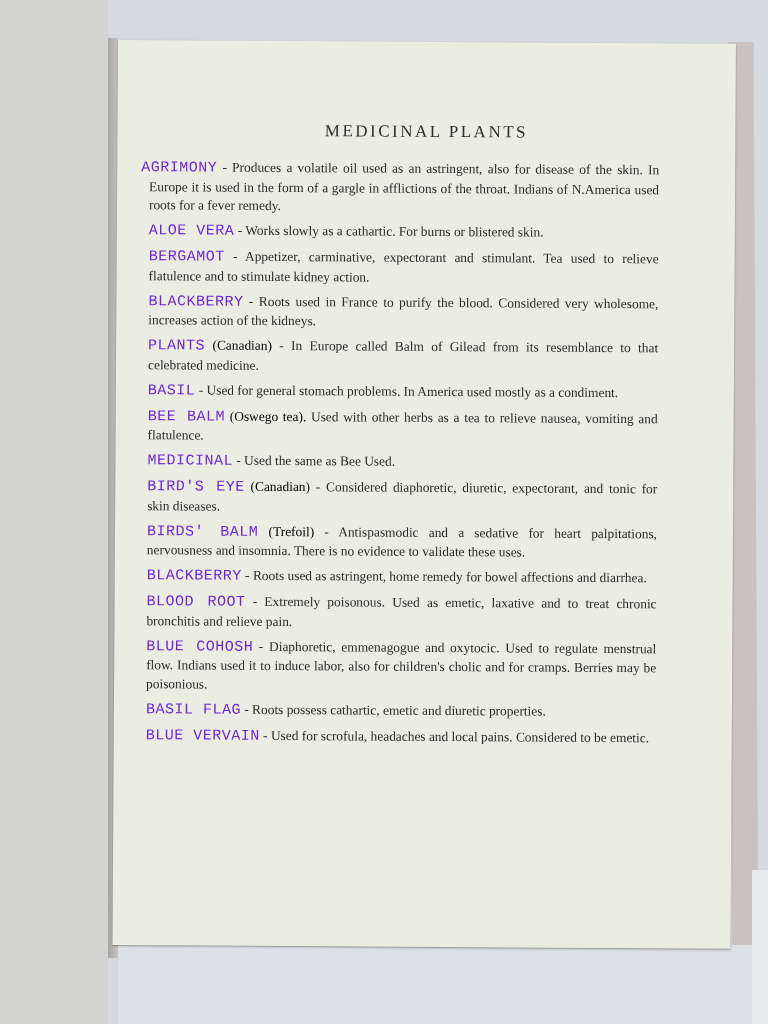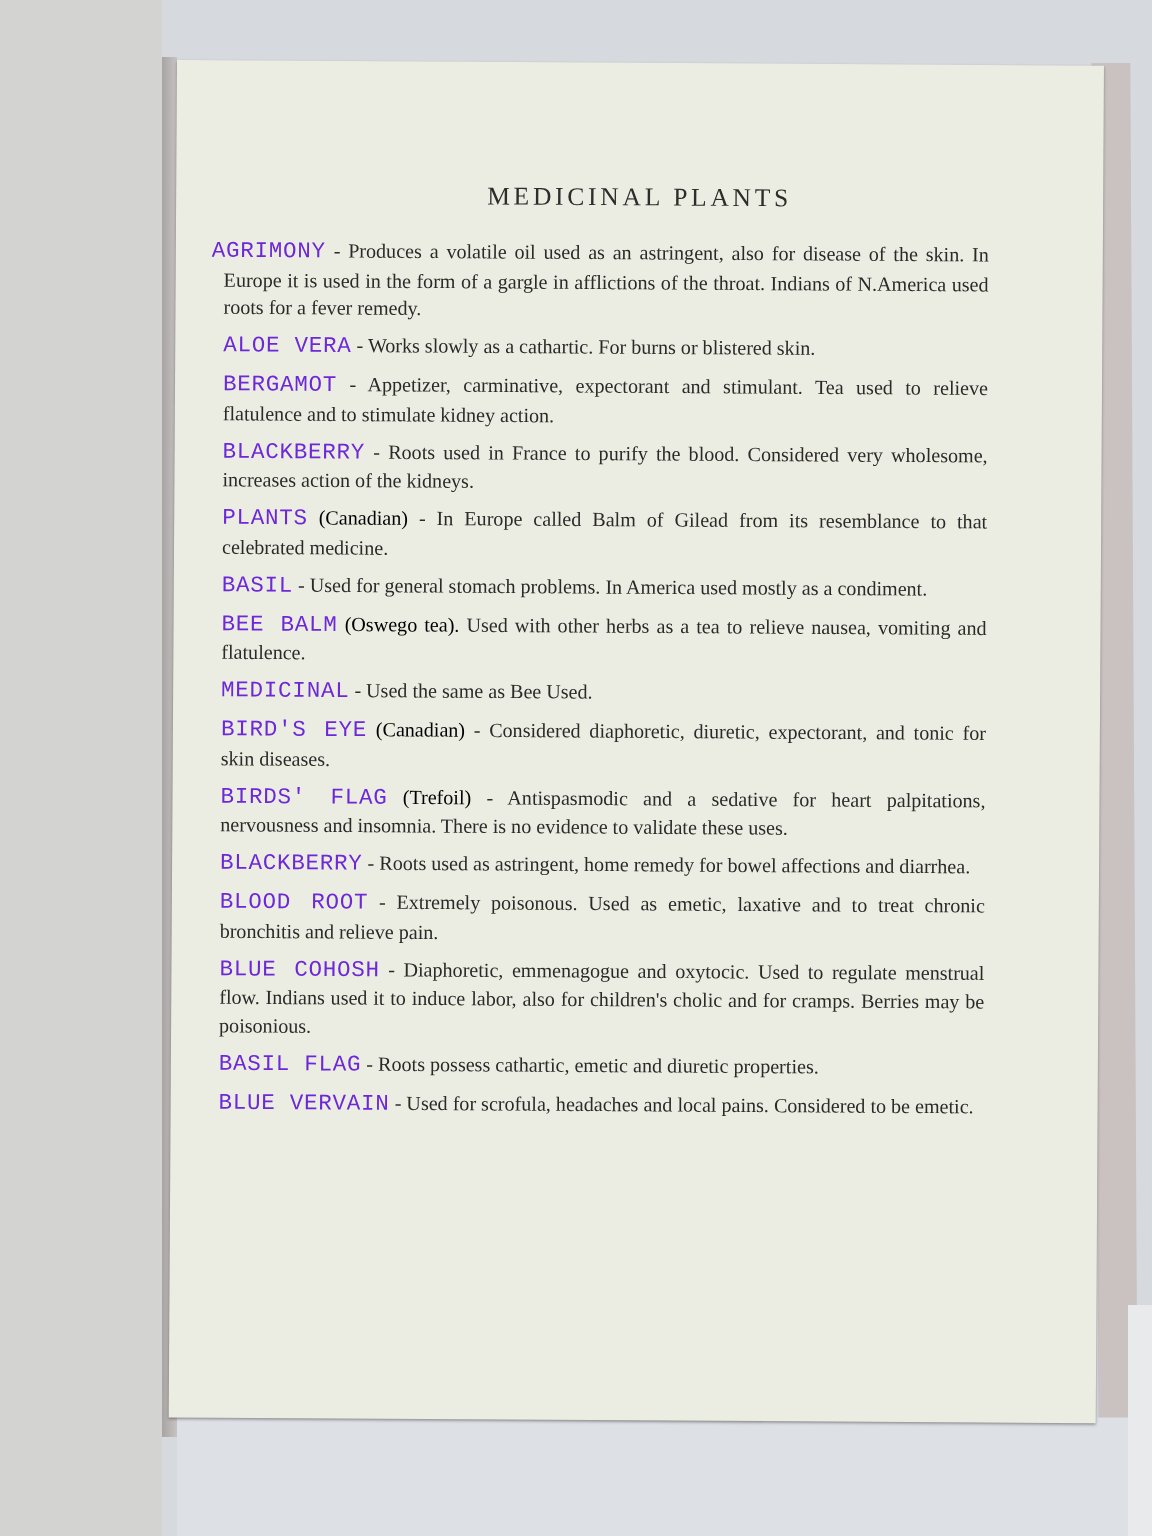--- a/index.html
+++ b/index.html
@@ -77,21 +77,21 @@
     <p class="entry"><span class="name">PLANTS</span><span class="qual"> (Canadian)</span><span> - </span><span>In Europe called Balm of Gilead from its resemblance to that celebrated medicine.</span></p>
 
     <p class="entry"><span class="name">BASIL</span><span class="qual"></span><span> - </span><span>Used for general stomach problems. In America used mostly as a condiment.</span></p>
 
     <p class="entry"><span class="name">BEE BALM</span><span class="qual"> (Oswego tea).</span><span> </span><span>Used with other herbs as a tea to relieve nausea, vomiting and flatulence.</span></p>
 
     <p class="entry"><span class="name">MEDICINAL</span><span class="qual"></span><span> - </span><span>Used the same as Bee Used.</span></p>
 
     <p class="entry"><span class="name">BIRD'S EYE</span><span class="qual"> (Canadian)</span><span> - </span><span>Considered diaphoretic, diuretic, expectorant, and tonic for skin diseases.</span></p>
 
-    <p class="entry"><span class="name">BIRDS' FLAG</span><span class="qual"> (Trefoil)</span><span> - </span><span>Antispasmodic and a sedative for heart palpitations, nervousness and insomnia. There is no evidence to validate these uses.</span></p>
+    <p class="entry"><span class="name">BIRDS' BALM</span><span class="qual"> (Trefoil)</span><span> - </span><span>Antispasmodic and a sedative for heart palpitations, nervousness and insomnia. There is no evidence to validate these uses.</span></p>
 
     <p class="entry"><span class="name">BLACKBERRY</span><span class="qual"></span><span> - </span><span>Roots used as astringent, home remedy for bowel affections and diarrhea.</span></p>
 
     <p class="entry"><span class="name">BLOOD ROOT</span><span class="qual"></span><span> - </span><span>Extremely poisonous. Used as emetic, laxative and to treat chronic bronchitis and relieve pain.</span></p>
 
     <p class="entry"><span class="name">BLUE COHOSH</span><span class="qual"></span><span> - </span><span>Diaphoretic, emmenagogue and oxytocic. Used to regulate menstrual flow. Indians used it to induce labor, also for children's cholic and for cramps. Berries may be poisonious.</span></p>
 
     <p class="entry"><span class="name">BASIL FLAG</span><span class="qual"></span><span> - </span><span>Roots possess cathartic, emetic and diuretic properties.</span></p>
 
     <p class="entry"><span class="name">BLUE VERVAIN</span><span class="qual"></span><span> - </span><span>Used for scrofula, headaches and local pains. Considered to be emetic.</span></p>

